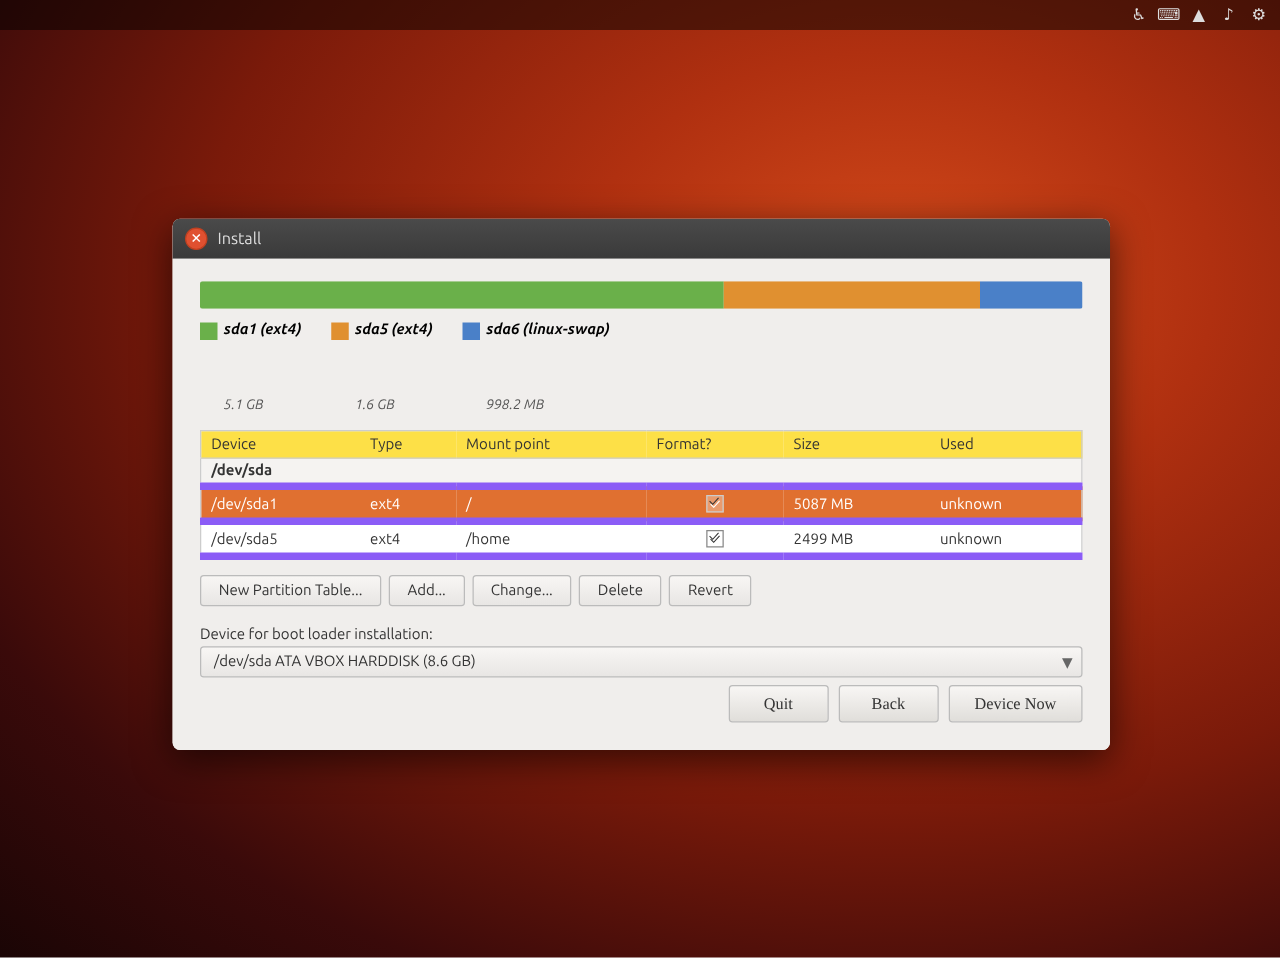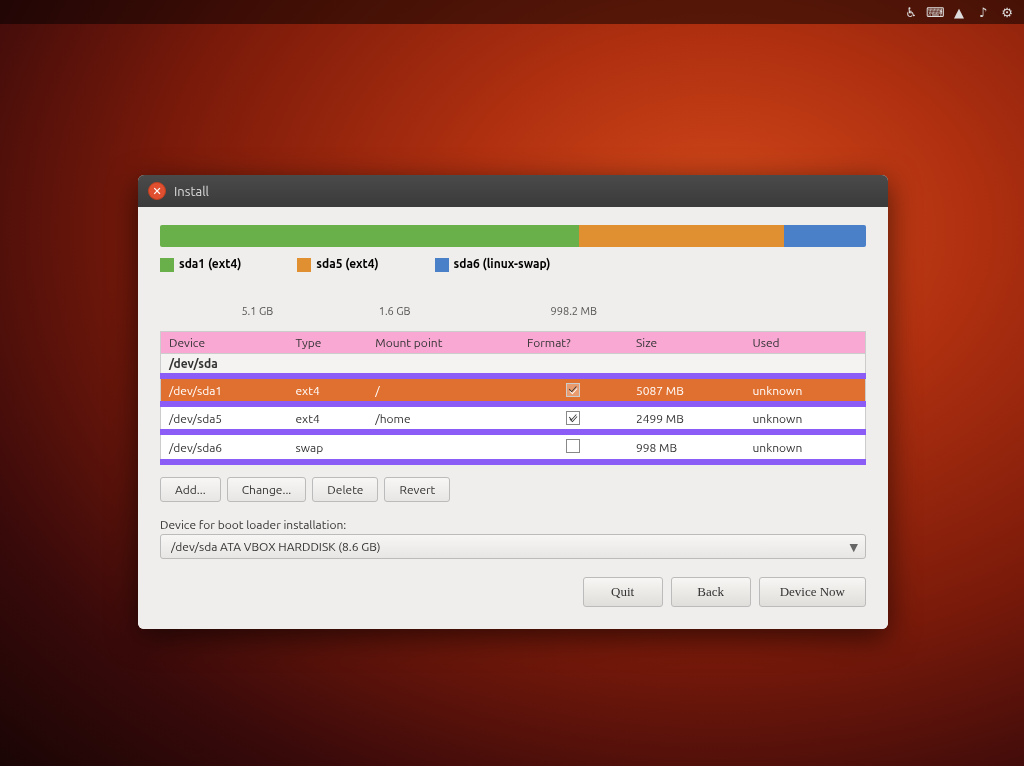--- a/index.html
+++ b/index.html
@@ -136,21 +136,22 @@
 
     .legend-color {
       width: 14px;
       height: 14px;
       margin-top: 1px;
       flex-shrink: 0;
     }
 
     .legend-text {
       display: flex;
-      flex-direction: row;
+      flex-direction: column;
+      font-style: italic;
     }
 
     .legend-name {
       font-weight: bold;
       font-size: 12px;
     }
 
     .legend-size {
       font-size: 11px;
       color: #555;
@@ -161,21 +162,21 @@
     .partition-table {
       width: 100%;
       border-collapse: collapse;
       border: 1px solid #ccc;
       background: #fff;
       margin-bottom: 12px;
       font-size: 12px;
     }
 
     .partition-table th {
-      background: #f9a8d4;
+      background: #fde047;
       text-align: left;
       padding: 4px 8px;
       border-bottom: 1px solid #ccc;
       font-weight: normal;
       color: #333;
     }
 
     .partition-table td {
       padding: 4px 8px;
       border-bottom: 6px solid #8b5cf6;
@@ -244,21 +245,21 @@
 
     
     .bootloader-label {
       font-size: 12px;
       color: #333;
       margin-bottom: 3px;
     }
 
     .select-wrapper {
       position: relative;
-      margin-bottom: 18px;
+      margin-bottom: 6px;
     }
 
     .select-wrapper select {
       width: 100%;
       padding: 5px 30px 5px 10px;
       border: 1px solid #bbb;
       background: linear-gradient(to bottom, #f8f6f4, #e8e6e4);
       border-radius: 3px;
       font-size: 12px;
       font-family: inherit;
@@ -377,32 +378,25 @@
           <td>unknown</td>
         </tr>
         <tr class="normal-row">
           <td>/dev/sda5</td>
           <td>ext4</td>
           <td>/home</td>
           <td class="checkbox-cell"><span class="checkbox-checked"><span style="color:#333;">✓</span></span></td>
           <td>2499 MB</td>
           <td>unknown</td>
         </tr>
-        <tr class="normal-row">
-          <td>/dev/sda6</td>
-          <td>swap</td>
-          <td></td>
-          <td class="checkbox-cell"><span class="checkbox-unchecked"></span></td>
-          <td>998 MB</td>
-          <td>unknown</td>
-        </tr>
       </tbody>
     </table>
 
     <div class="action-buttons">
+      <button class="btn">New Partition Table...</button>
       <button class="btn">Add...</button>
       <button class="btn">Change...</button>
       <button class="btn">Delete</button>
       <button class="btn">Revert</button>
     </div>
 
     <div class="bootloader-label">Device for boot loader installation:</div>
     <div class="select-wrapper">
       <select>
         <option>/dev/sda   ATA VBOX HARDDISK (8.6 GB)</option>

